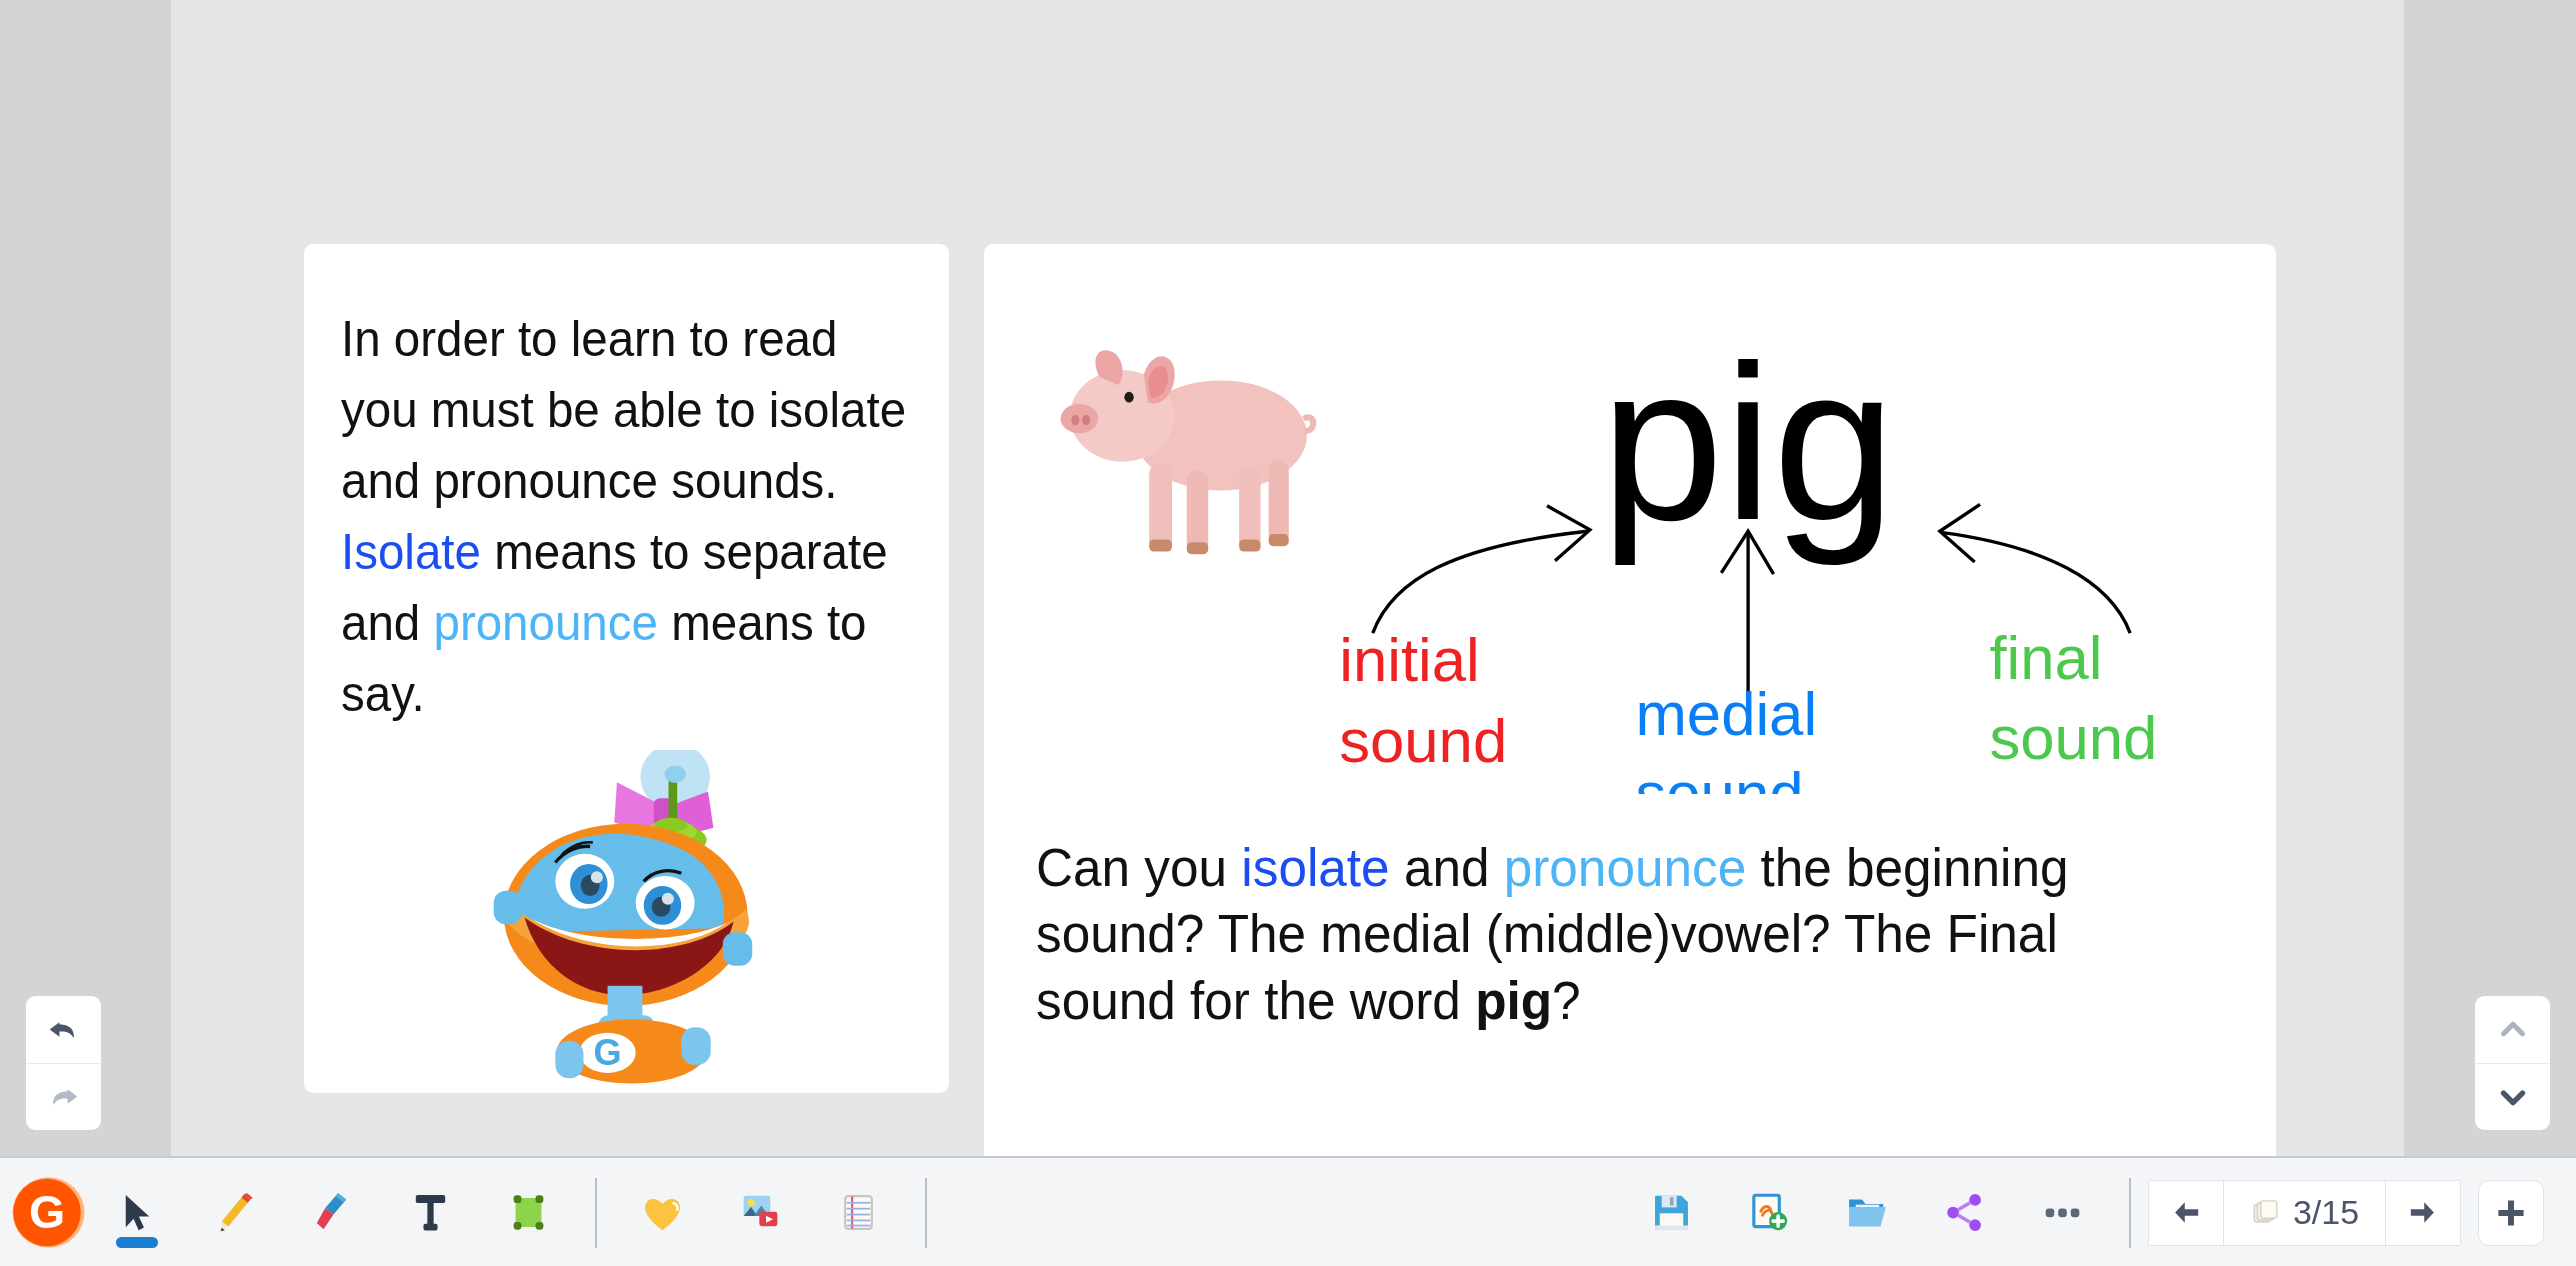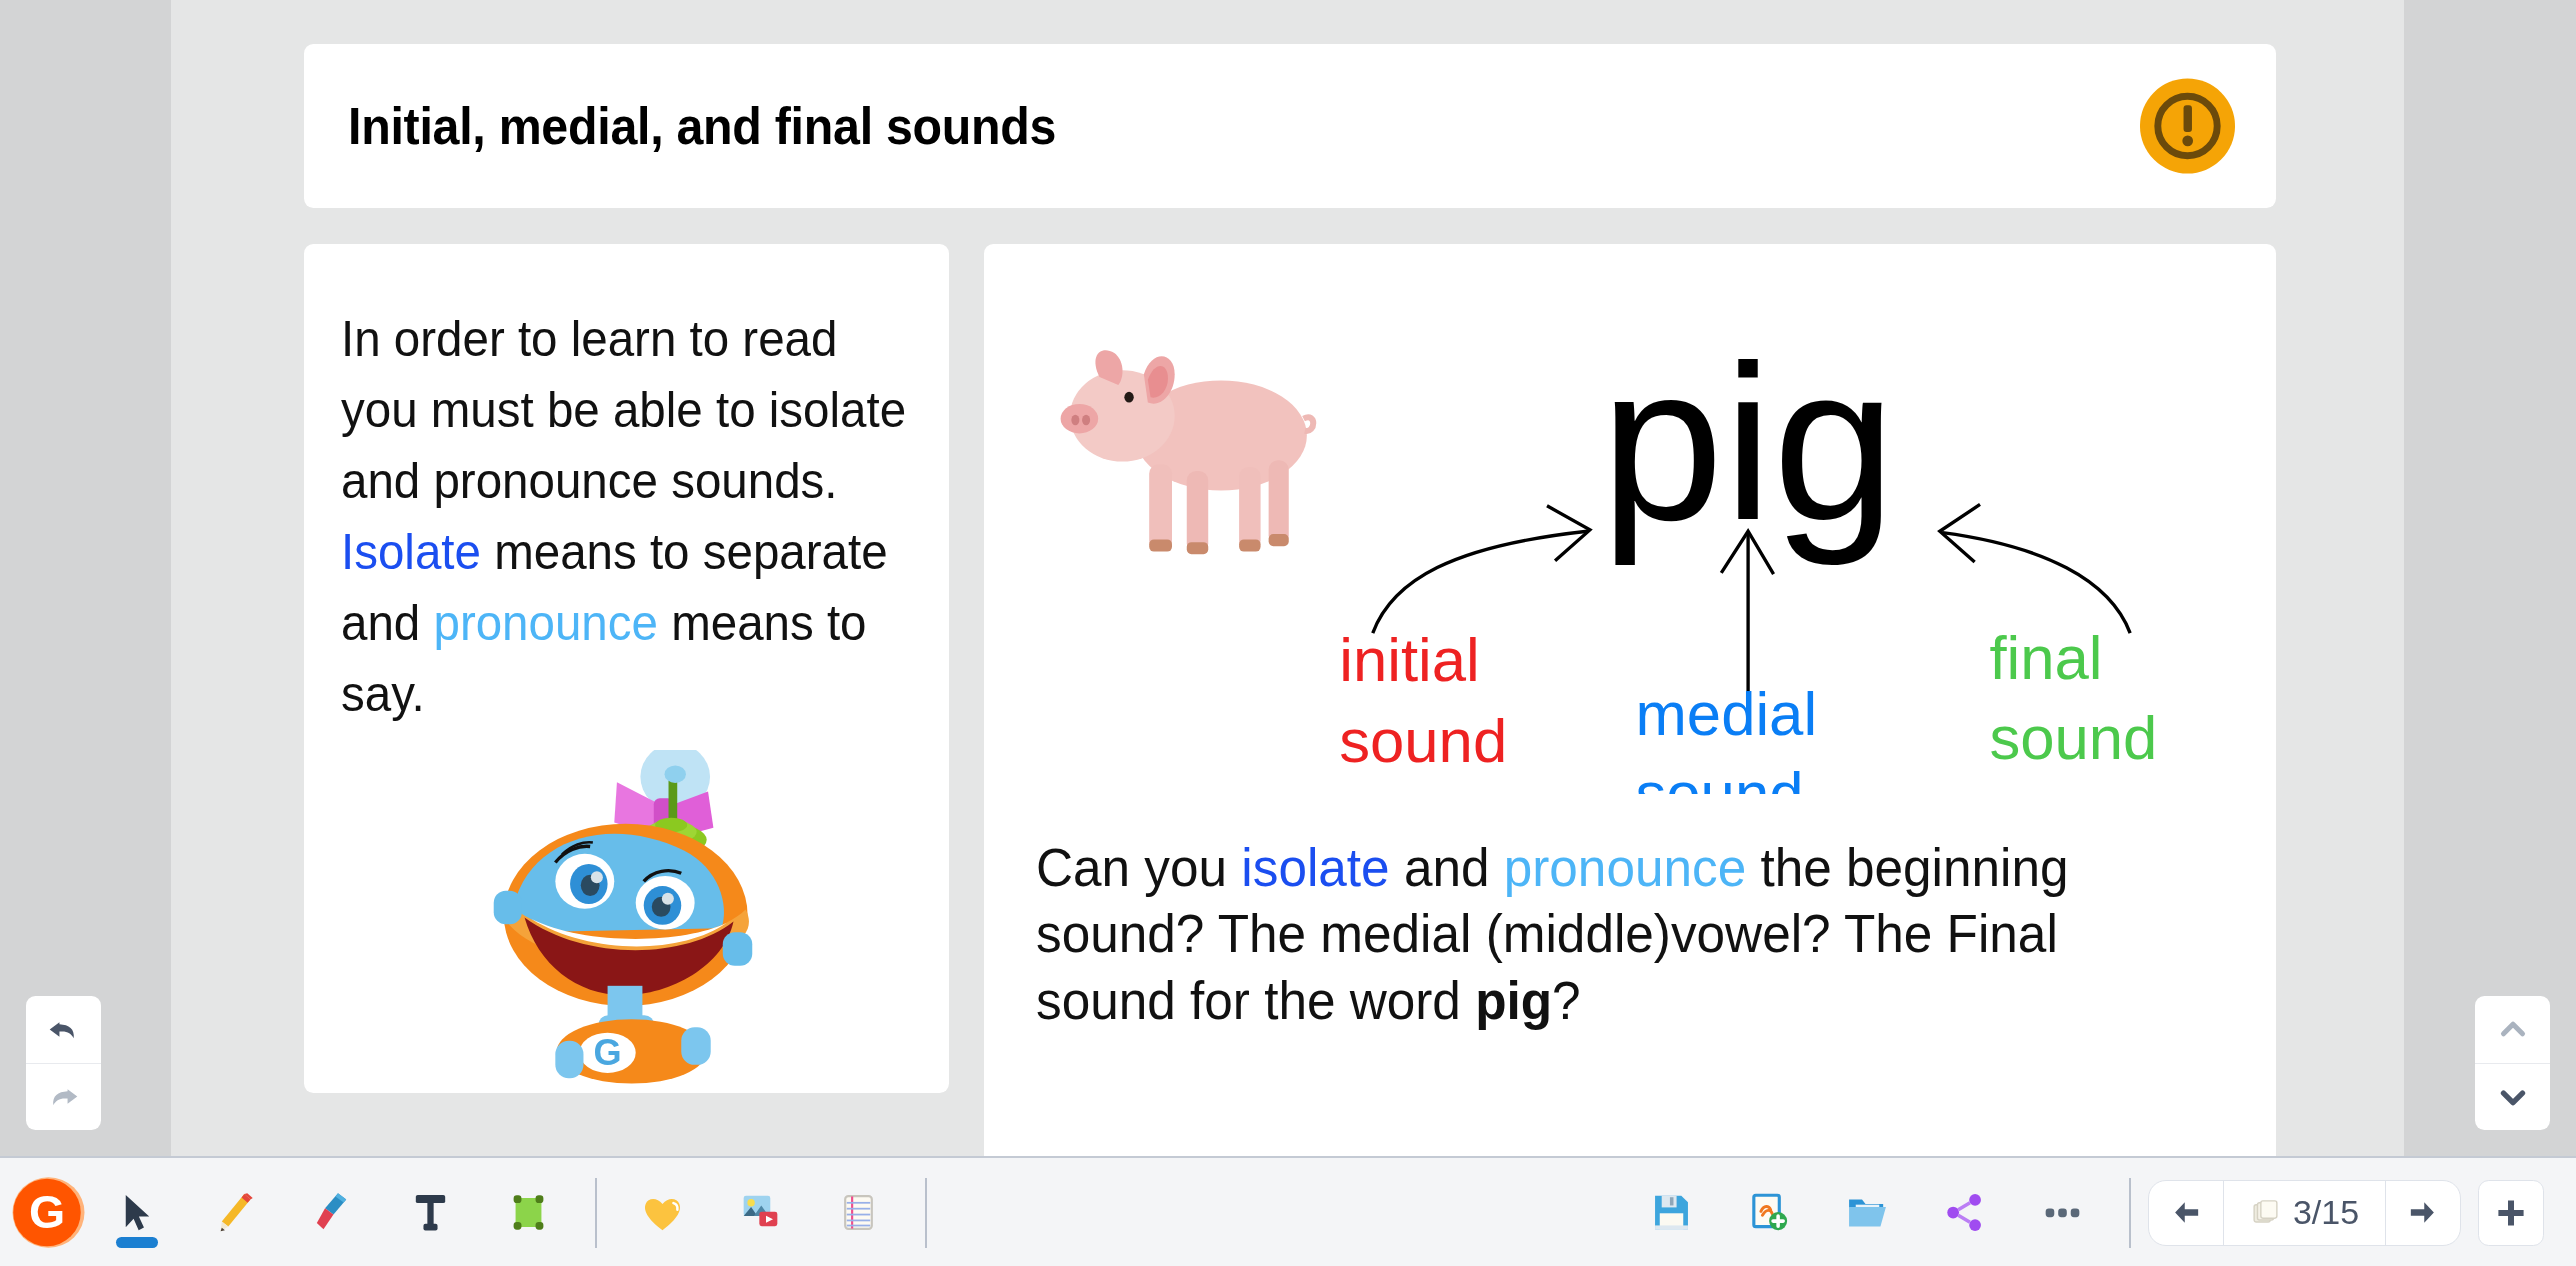--- a/index.html
+++ b/index.html
@@ -168,21 +168,21 @@
     background: #b9c0cc;
     margin: 0 17.4px;
   }
   .tb-spacer { flex: 1; }
 
   
   .page-nav {
     display: flex;
     background: #ffffff;
     border: 1.3px solid #dfe3ea;
-    border-radius: 18px;
+    border-radius: 2px;
     overflow: hidden;
     height: 66px;
     margin-right: 17.4px;
   }
   .page-nav-btn {
     width: 74px;
     display: flex; align-items: center; justify-content: center;
   }
   .page-nav-center {
     display: flex; align-items: center; gap: 12px;
@@ -207,31 +207,20 @@
 </style>
 </head>
 <body>
 
 <div id="app">
 
   <div class="outer-bg"></div>
 
   <div class="stage">
 
-    <div class="card title-card">
-      <div class="title-text">Initial, medial, and final sounds</div>
-      <div class="alert-badge">
-        <svg viewBox="0 0 100 100" width="99" height="99">
-          <circle cx="50" cy="50" r="48" fill="#f5a406"></circle>
-          <circle cx="50" cy="50" r="30" fill="none" stroke="#6b4a0b" stroke-width="7"></circle>
-          <rect x="46" y="29" width="8.5" height="27" rx="3" fill="#6b4a0b"></rect>
-          <circle cx="50.2" cy="65" r="5.4" fill="#6b4a0b"></circle>
-        </svg>
-      </div>
-    </div>
 
     <div class="card left-card">
       <div class="left-paragraph">
         <span style="color: rgb(17, 17, 17);">In order to learn to read you must be able to isolate and pronounce sounds. </span><span class="w-isolate" style="color: rgb(27, 78, 240);">Isolate</span><span style="color: rgb(17, 17, 17);"> means to separate and </span><span class="w-pronounce" style="color: rgb(77, 181, 247);">pronounce</span><span style="color: rgb(17, 17, 17);"> means to say.</span>
       </div>
 
       <div class="mascot-wrap">
         <svg viewBox="0 0 430 500" width="288" height="335">
 
           <ellipse cx="287" cy="40" rx="52" ry="50" fill="#bfe3f5"></ellipse>

